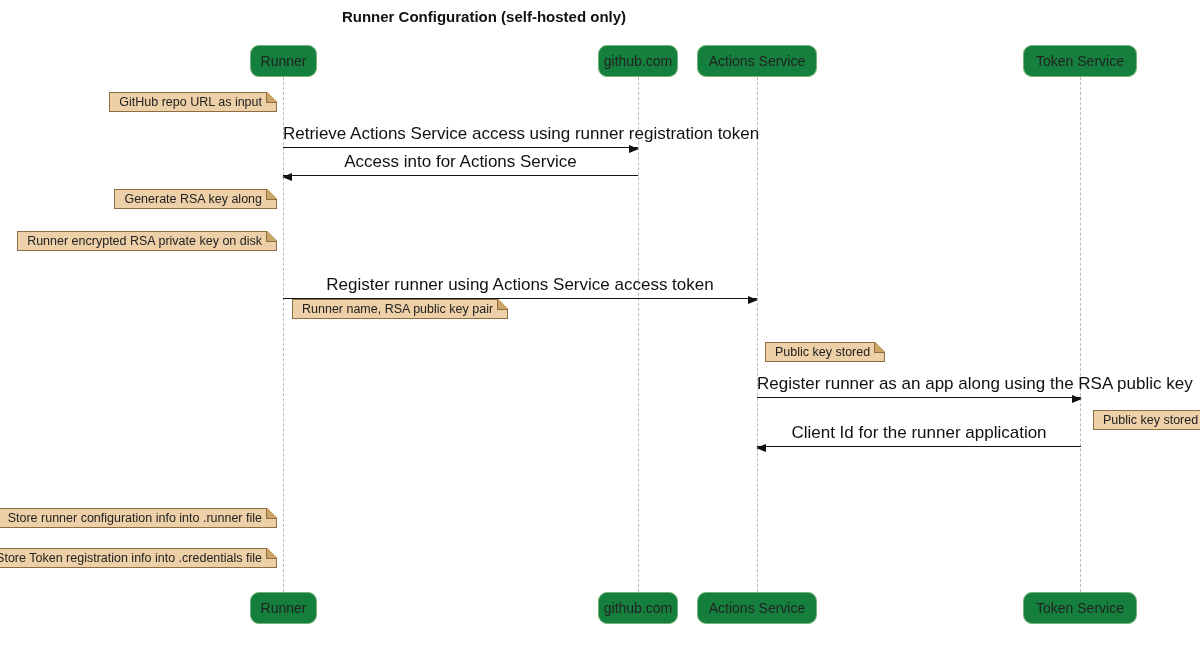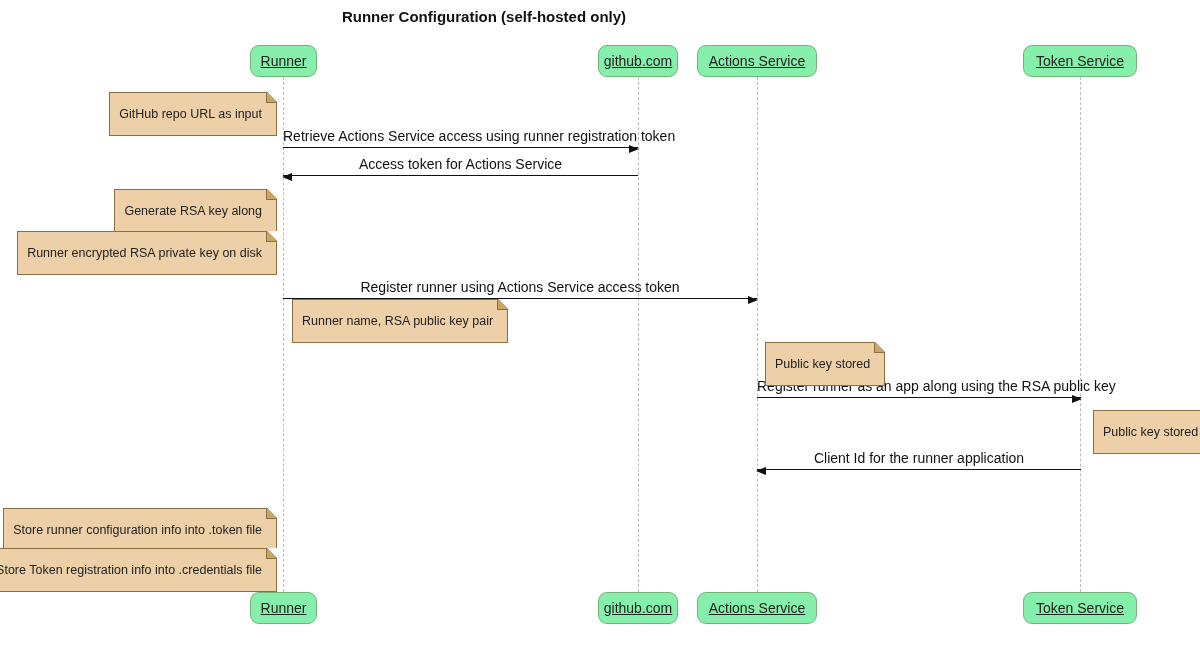--- a/index.html
+++ b/index.html
@@ -17,42 +17,42 @@
     text-align: center; font-size: 15px; font-weight: bold; color: #111;
   }
 
   .lifeline {
     position: absolute; top: 77px; height: 515px; width: 0;
     border-left: 1px dashed #bbbbbb;
   }
 
   .participant {
     position: absolute; height: 32px;
-    background: #86efac; border: 1px solid #74b377; border-radius: 9px;
+    background: #15803d; border: 1px solid #74b377; border-radius: 9px;
     display: flex; align-items: center; justify-content: center;
-    font-size: 14px; color: #222; text-decoration: underline;
+    font-size: 14px; color: #222;
   }
 
   .note {
-    position: absolute; height: 44px;
+    position: absolute; height: 20px;
     background: #edd0a8; border: 1px solid #8b6f42;
     font-size: 12.5px; color: #222; white-space: nowrap;
     display: flex; align-items: center;
     padding: 0 14px 0 9px; line-height: 1;
   }
   .note .fold {
     position: absolute; top: -1px; right: -1px; width: 11px; height: 11px;
     background: linear-gradient(225deg, #ffffff 0%, #ffffff 49%, #c9a568 49%, #c9a568 100%);
     border-left: 1px solid #8b6f42; border-bottom: 1px solid #8b6f42;
   }
 
   .message { position: absolute; height: 17px; }
   .message .msg-label {
     position: absolute; bottom: 4px; left: 0; width: 100%;
-    text-align: center; font-size: 14px; white-space: nowrap; color: #111;
+    text-align: center; font-size: 17px; white-space: nowrap; color: #111;
   }
   .message .msg-line {
     position: absolute; bottom: 0; left: 0; right: 0; height: 0;
     border-top: 1.5px solid #111;
   }
   .message.arrow-right .msg-head {
     position: absolute; right: -1px; bottom: -5px; width: 0; height: 0;
     border-top: 4.5px solid transparent; border-bottom: 4.5px solid transparent;
     border-left: 10px solid #111;
   }
@@ -84,38 +84,38 @@
   <div class="participant" style="left:697px;top:592px;width:120px">Actions Service</div>
   <div class="participant" style="left:1023px;top:592px;width:114px">Token Service</div>
 
   <div class="message arrow-right" style="left:283px;top:131px;width:355px">
     <div class="msg-label">Retrieve Actions Service access using runner registration token</div>
     <div class="msg-line"></div>
     <div class="msg-head"></div>
   </div>
 
   <div class="message arrow-left" style="left:283px;top:159px;width:355px">
-    <div class="msg-label">Access token for Actions Service</div>
+    <div class="msg-label">Access into for Actions Service</div>
     <div class="msg-line"></div>
     <div class="msg-head"></div>
   </div>
 
   <div class="message arrow-right" style="left:283px;top:282px;width:474px">
     <div class="msg-label">Register runner using Actions Service access token</div>
     <div class="msg-line"></div>
     <div class="msg-head"></div>
   </div>
 
   <div class="message arrow-right" style="left:757px;top:381px;width:324px">
     <div class="msg-label">Register runner as an app along using the RSA public key</div>
     <div class="msg-line"></div>
     <div class="msg-head"></div>
   </div>
 
-  <div class="message arrow-left" style="left:757px;top:453px;width:324px">
+  <div class="message arrow-left" style="left:757px;top:430px;width:324px">
     <div class="msg-label">Client Id for the runner application</div>
     <div class="msg-line"></div>
     <div class="msg-head"></div>
   </div>
 
 
   <div class="note" style="right:923px;top:92px">
     <span>GitHub repo URL as input</span>
     <span class="fold"></span>
   </div>
@@ -139,21 +139,21 @@
     <span>Public key stored</span>
     <span class="fold"></span>
   </div>
 
   <div class="note" style="left:1093px;top:410px">
     <span>Public key stored</span>
 
   </div>
 
   <div class="note" style="right:923px;top:508px">
-    <span>Store runner configuration info into .token file</span>
+    <span>Store runner configuration info into .runner file</span>
     <span class="fold"></span>
   </div>
 
   <div class="note" style="right:923px;top:548px">
     <span>Store Token registration info into .credentials file</span>
     <span class="fold"></span>
   </div>
 
 </div>
 

